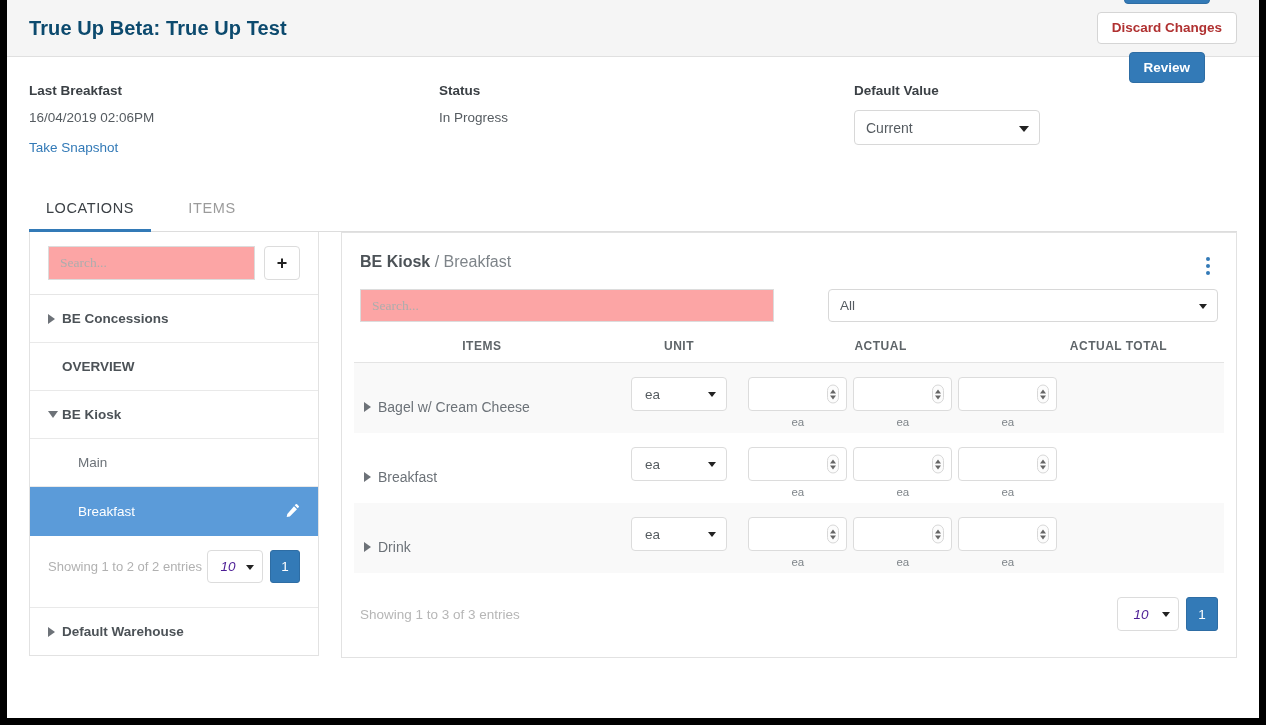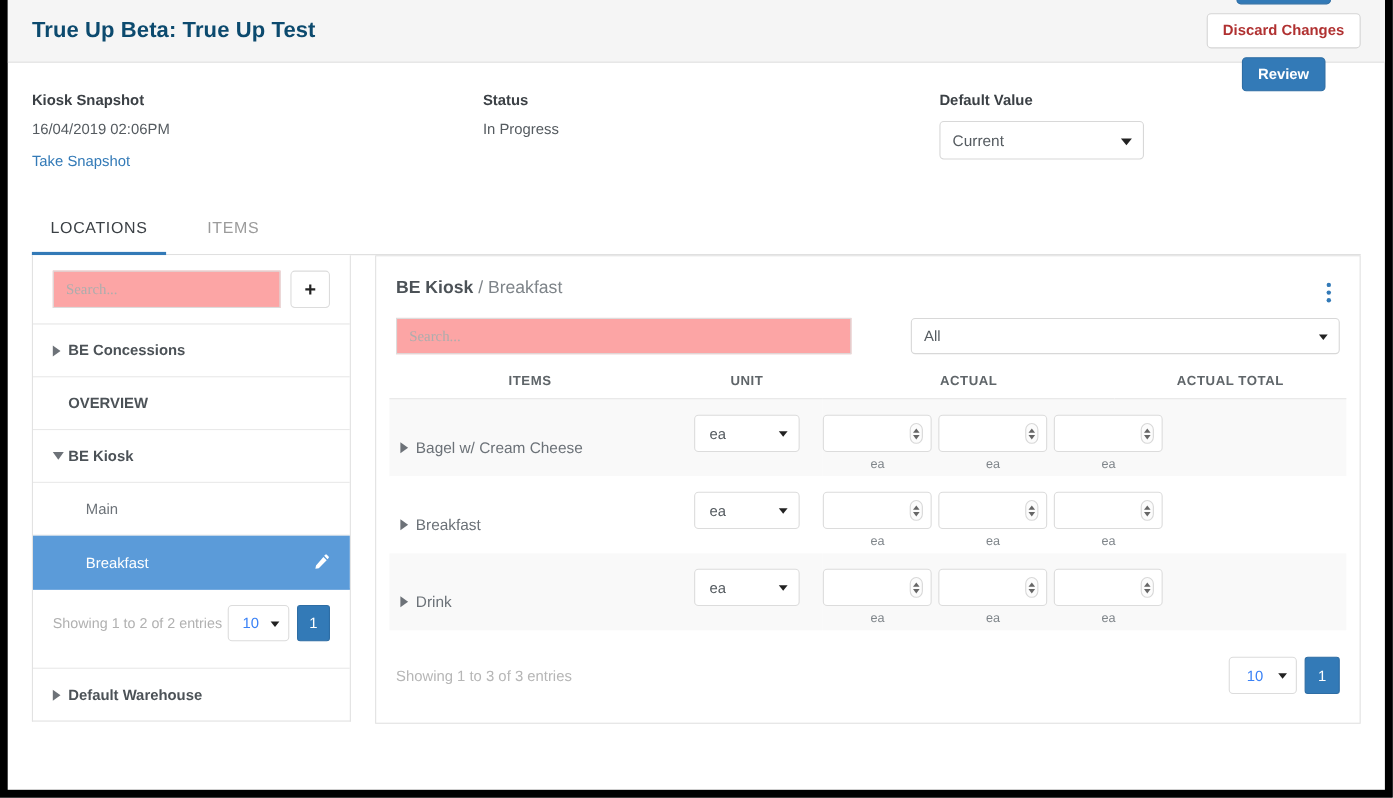--- a/index.html
+++ b/index.html
@@ -196,24 +196,25 @@
     padding: 14px 18px 24px 18px;
     border-bottom: 1px solid #e9e9e9;
   }
   .entries-text { font-size: 13px; color: #b1b1b1; flex: 1; white-space: nowrap; }
   .page-size {
     position: relative;
     width: 56px; height: 33px;
     border: 1px solid #dcdcdc; border-radius: 4px;
     background: #fff;
     display: flex; align-items: center; justify-content: center;
-    font-size: 13.5px; color: #3b82f6;
+    font-size: 13.5px; color: #4c1d95;
     padding-right: 14px;
     cursor: pointer;
     margin-right: 7px;
+    font-style: italic;
   }
   .page-size .sel-caret {
     position: absolute; right: 8px; top: 50%; margin-top: -2px;
     width: 0; height: 0;
     border-left: 4px solid transparent;
     border-right: 4px solid transparent;
     border-top: 5px solid #222;
   }
   .page-num {
     width: 30px; height: 33px;
@@ -355,21 +356,21 @@
     <div class="app-title">True Up Beta: True Up Test</div>
     <div class="topbar-actions">
       <button class="btn btn-primary"><span>Export</span><span class="caret-down"></span></button>
       <button class="btn btn-danger-outline">Discard Changes</button>
       <button class="btn btn-primary">Review</button>
     </div>
   </div>
 
   <div class="meta">
     <div class="meta-col-1">
-      <div class="meta-label">Kiosk Snapshot</div>
+      <div class="meta-label">Last Breakfast</div>
       <div class="meta-value">16/04/2019 02:06PM</div>
       <a class="meta-link">Take Snapshot</a>
     </div>
     <div class="meta-col-2">
       <div class="meta-label">Status</div>
       <div class="meta-value">In Progress</div>
     </div>
     <div class="meta-col-3">
       <div class="meta-label">Default Value</div>
       <div class="select-box" id="default-value-select">

